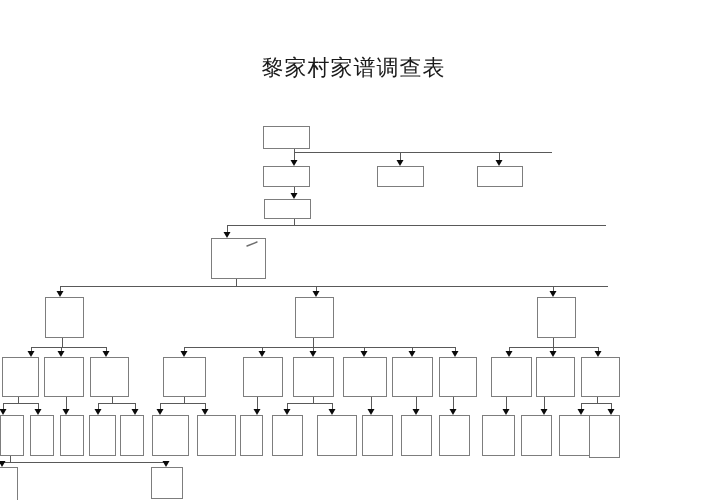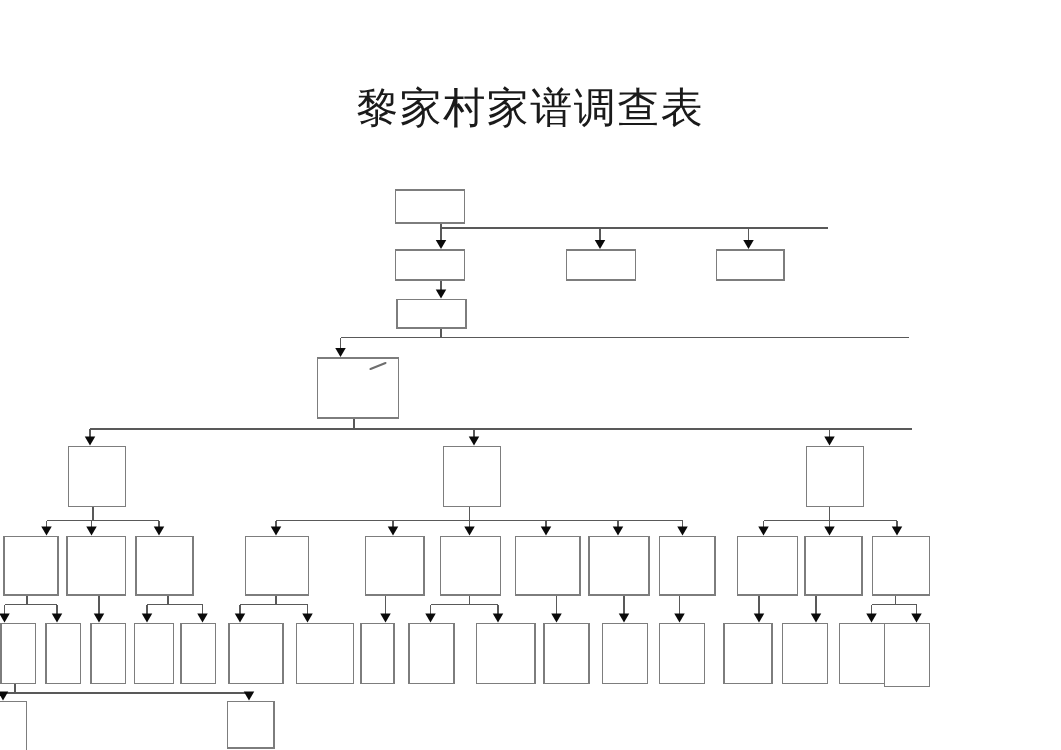--- a/index.html
+++ b/index.html
@@ -7,21 +7,21 @@
     position:relative;
     width:707px;height:500px;
     background:#ffffff;
     overflow:hidden;
     font-family:"DejaVu Serif", serif;
   }
   .title{
     position:absolute;
     top:53px;left:0;width:707px;
     text-align:center;
-    font-size:28px;
+    font-size:22px;
     letter-spacing:1px;
     font-weight:400;
     color:#1a1a1a;
     margin:0;
     font-family:Liberation Sans, sans-serif;
   }
   svg.tree{
     position:absolute;
     top:0;left:0;
     width:707px;height:500px;

